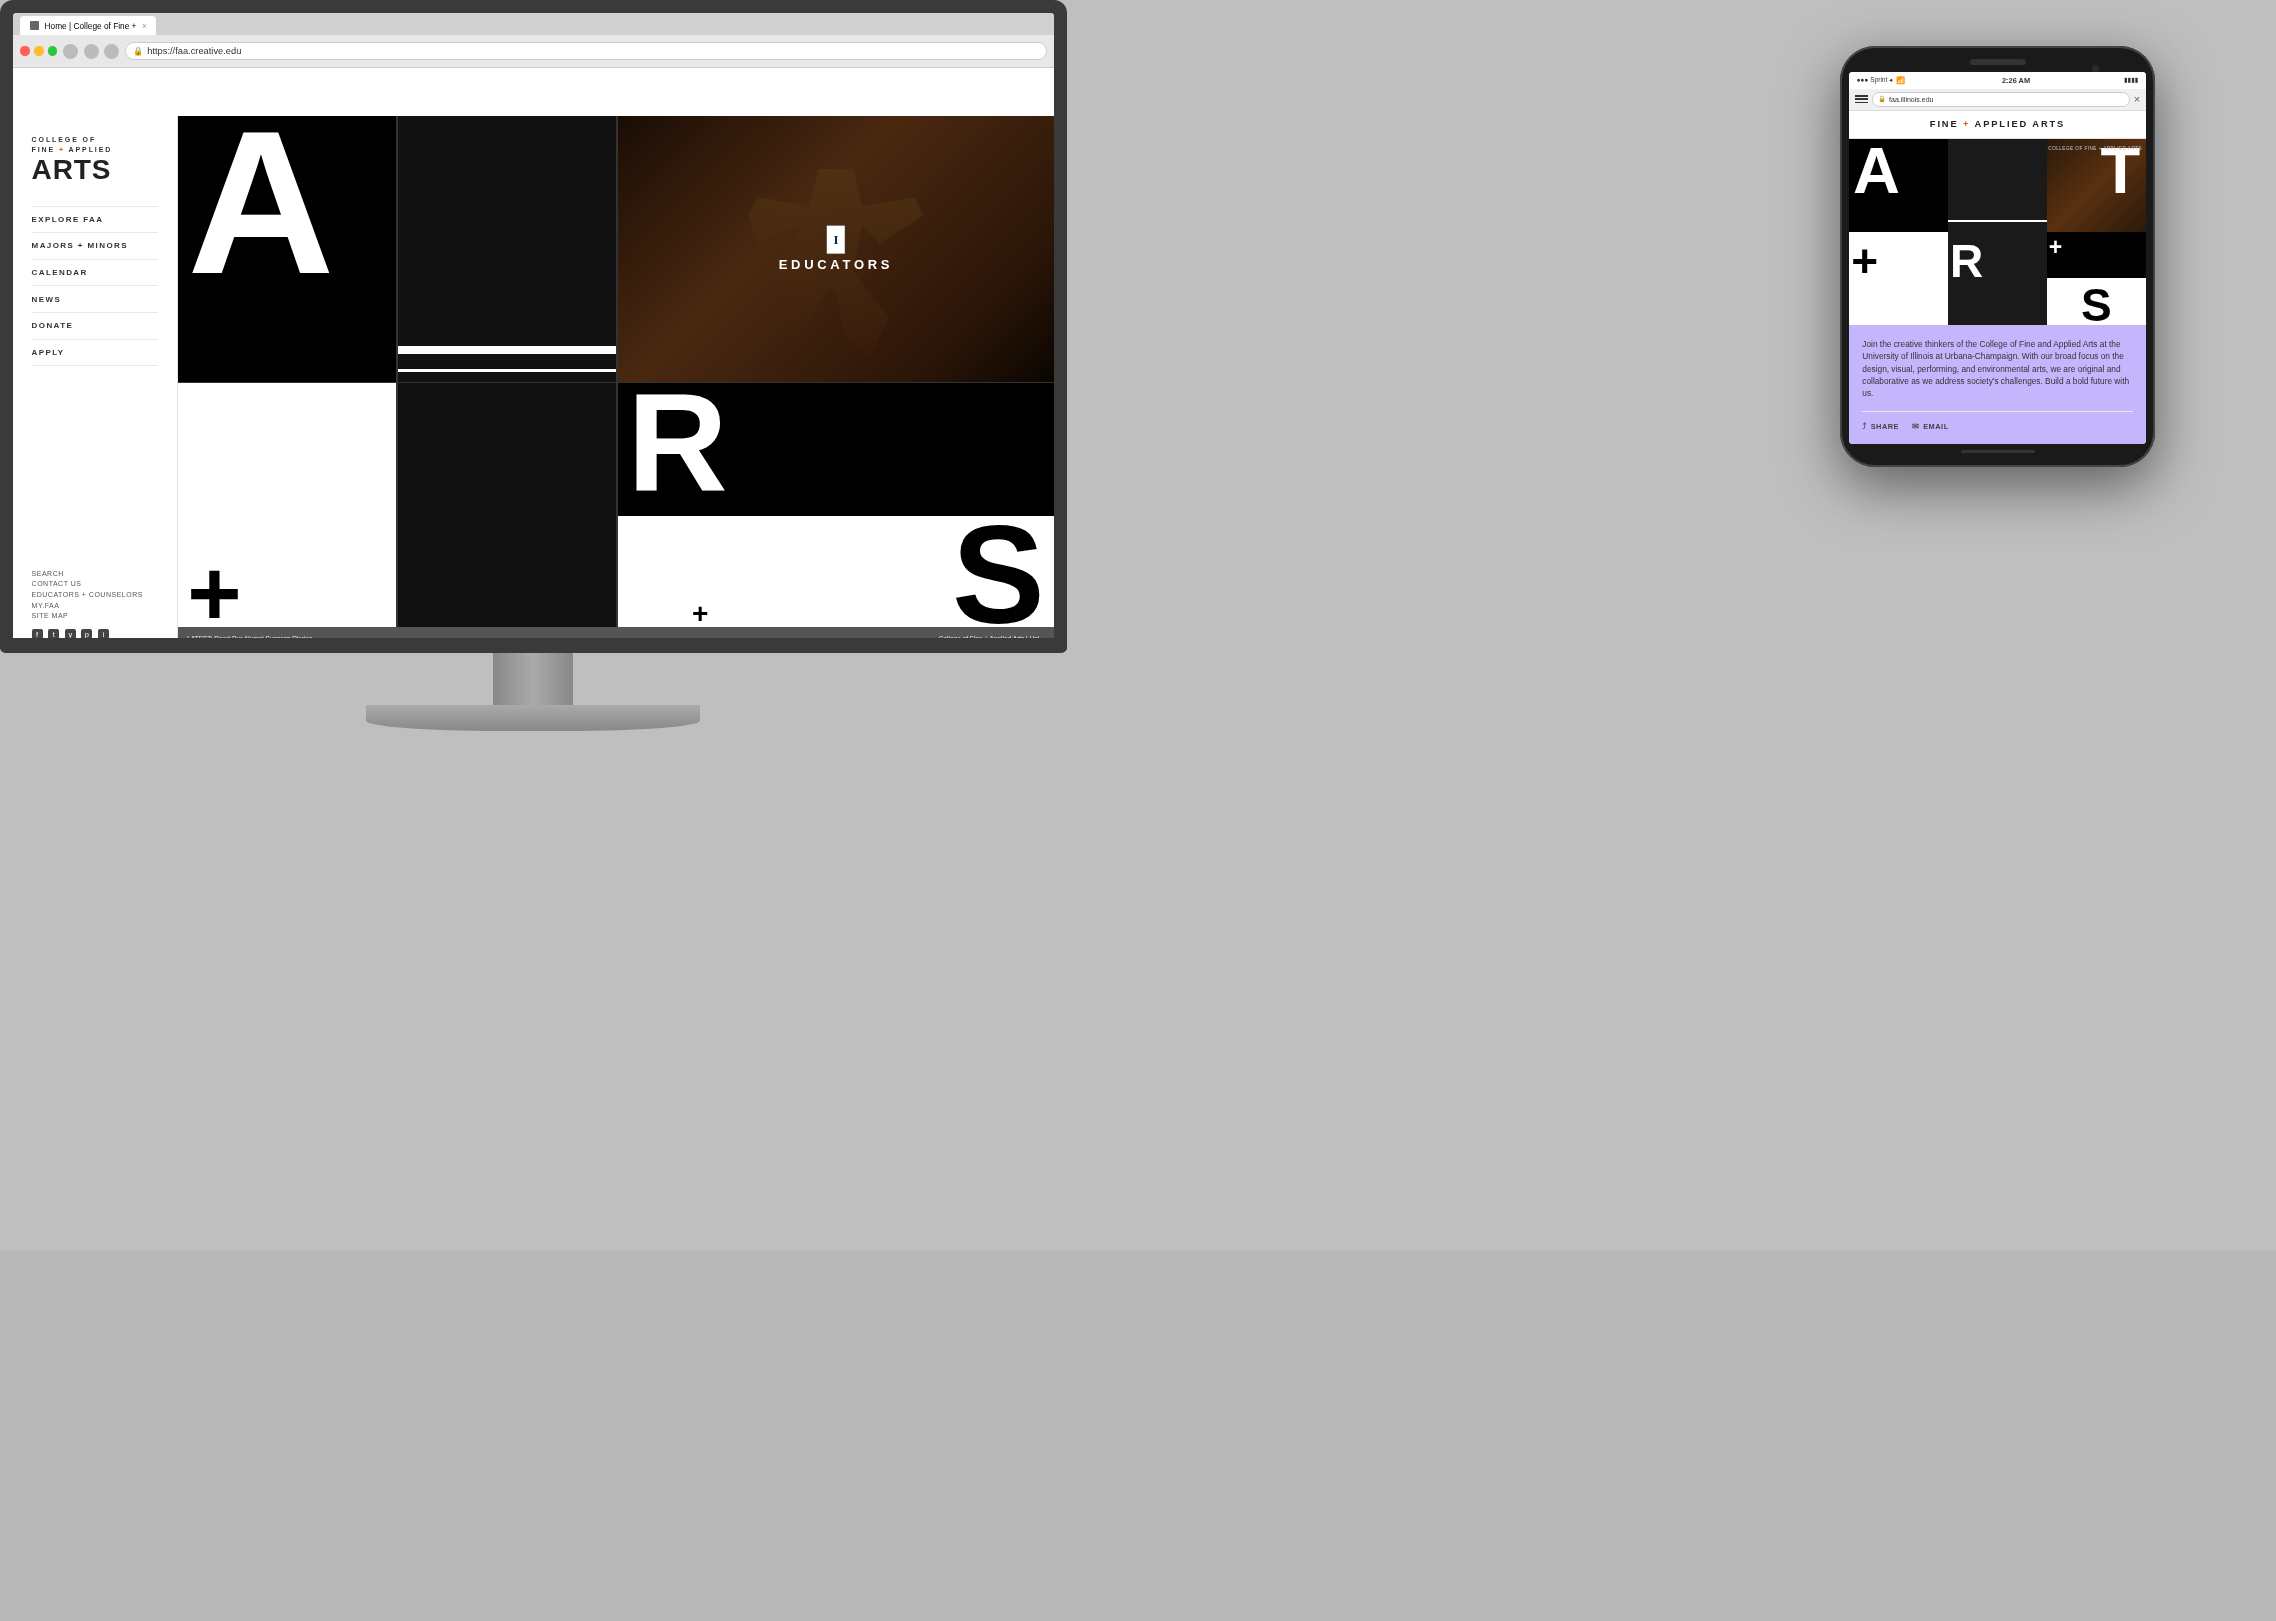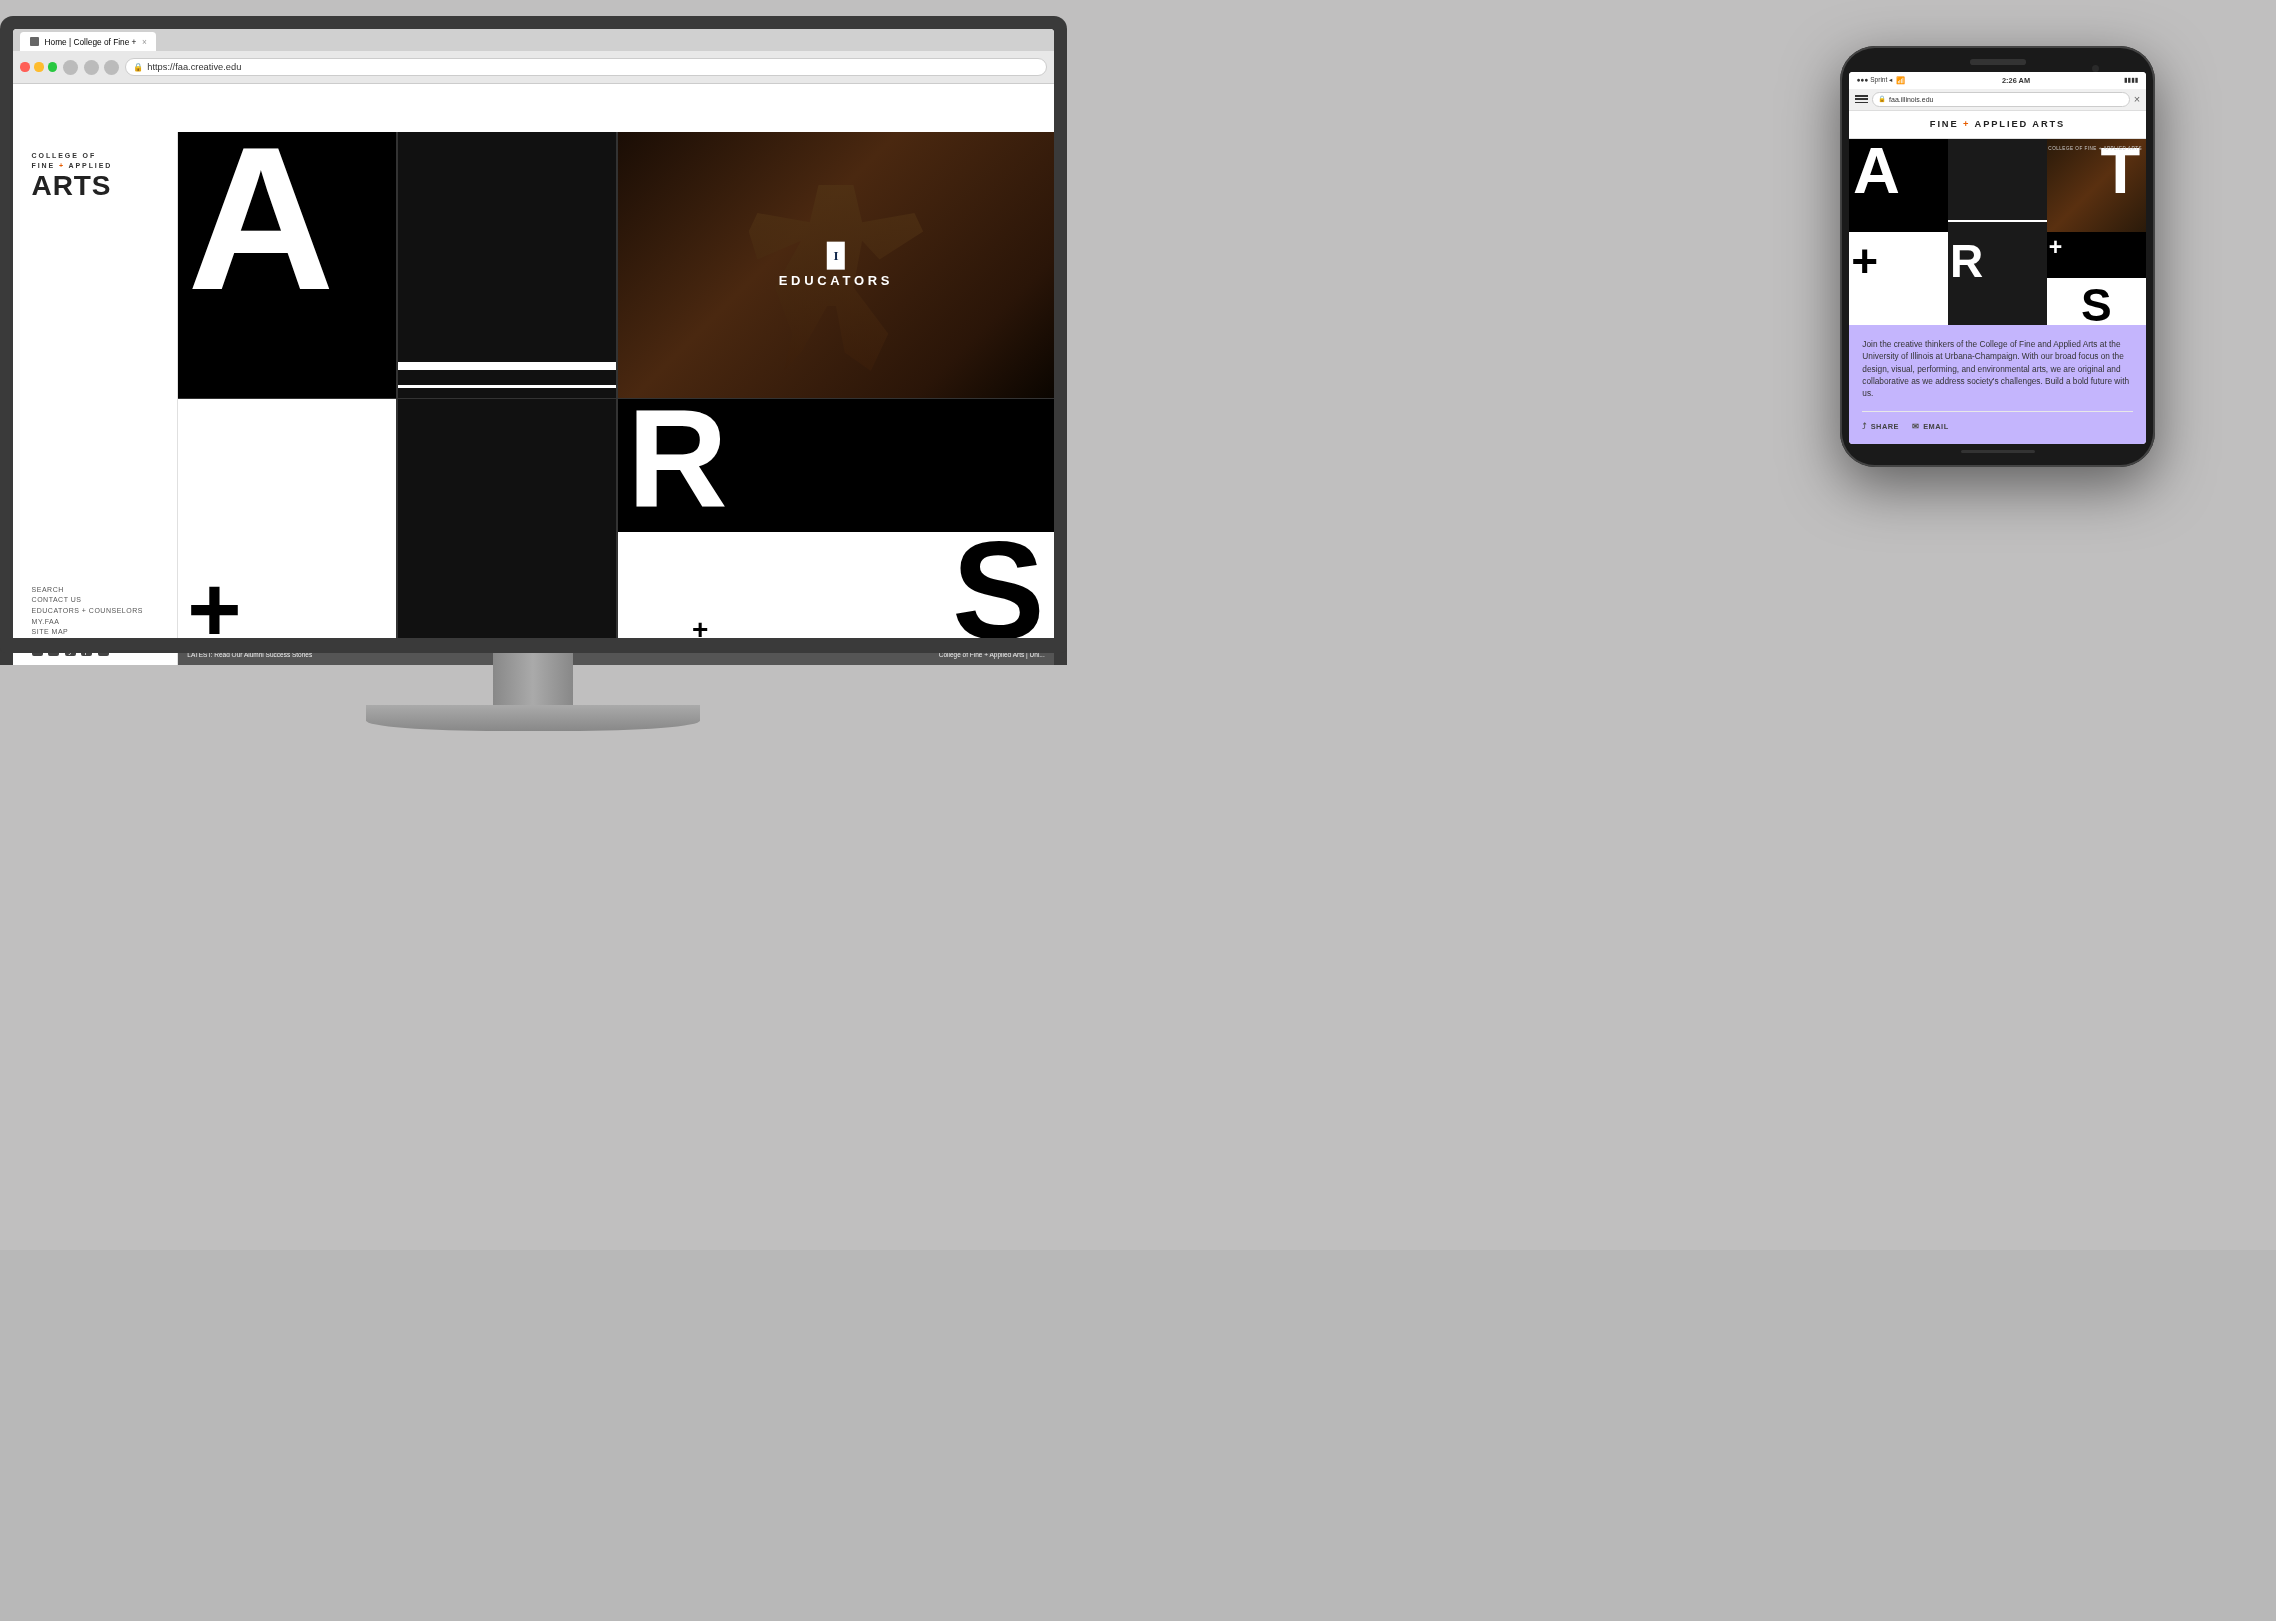--- a/index.html
+++ b/index.html
@@ -19,21 +19,21 @@
       position: absolute;
       left: 0; top: 0;
       width: 1067px;
       height: 1621px;
       display: flex;
       flex-direction: column;
       align-items: center;
     }
     .monitor-bezel {
       position: absolute;
-      top: 16px; left: 0;
+      top: 0; left: 0;
       width: 1067px;
       height: 649px;
       background: #3a3a3a;
       border-radius: 13px 13px 0 0;
       padding: 13px 13px 0 13px;
     }
     .monitor-screen {
       width: 100%;
       height: 100%;
       background: #fff;
@@ -432,20 +432,28 @@
 
         <div class="sidebar">
           <div class="logo">
             <div class="logo-college">
               <span>COLLEGE OF</span><br>
               FINE <span class="logo-plus">+</span> APPLIED
             </div>
             <div class="logo-arts">ARTS</div>
           </div>
 
+          <nav class="nav-links">
+            <a class="nav-link">EXPLORE FAA</a>
+            <a class="nav-link">MAJORS + MINORS</a>
+            <a class="nav-link">CALENDAR</a>
+            <a class="nav-link">NEWS</a>
+            <a class="nav-link">DONATE</a>
+            <a class="nav-link">APPLY</a>
+          </nav>
 
           <div class="sidebar-bottom">
             <div class="bottom-links">
               <a class="bottom-link">SEARCH</a>
               <a class="bottom-link">CONTACT US</a>
               <a class="bottom-link">EDUCATORS + COUNSELORS</a>
               <a class="bottom-link">MY.FAA</a>
               <a class="bottom-link">SITE MAP</a>
             </div>
             <div class="social-icons">

